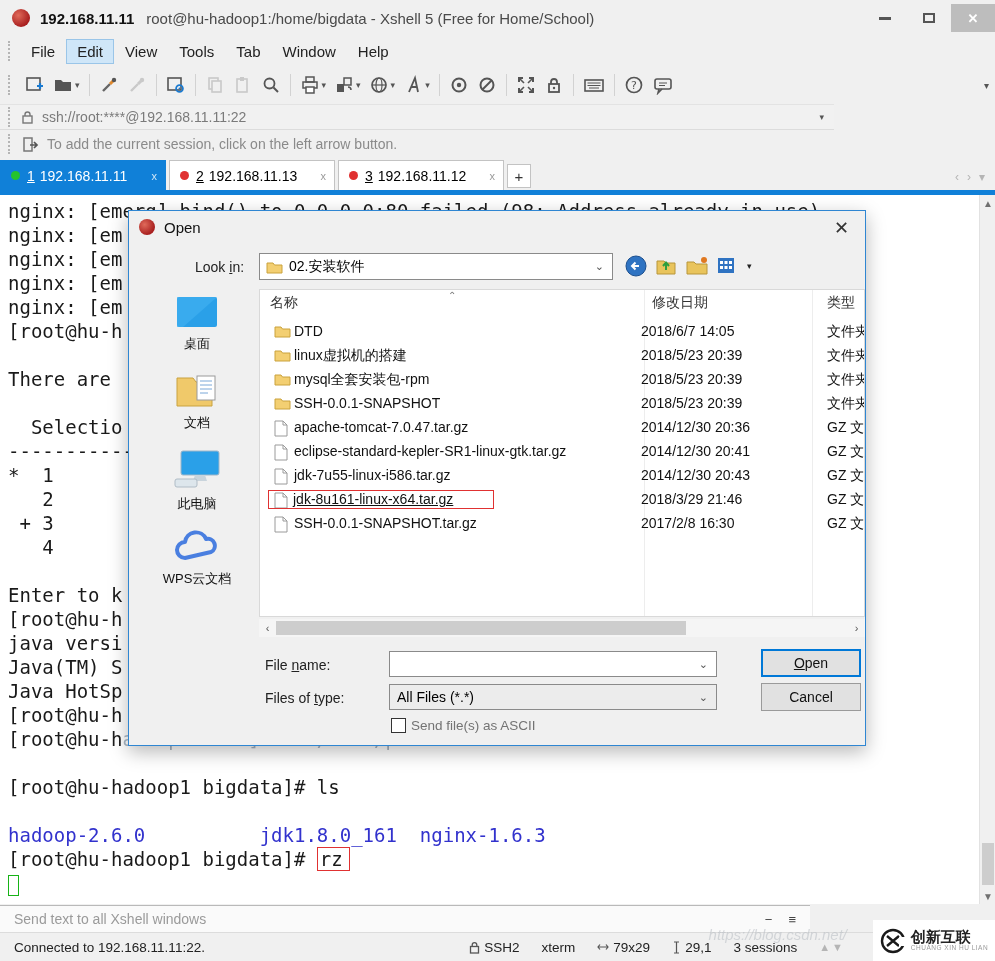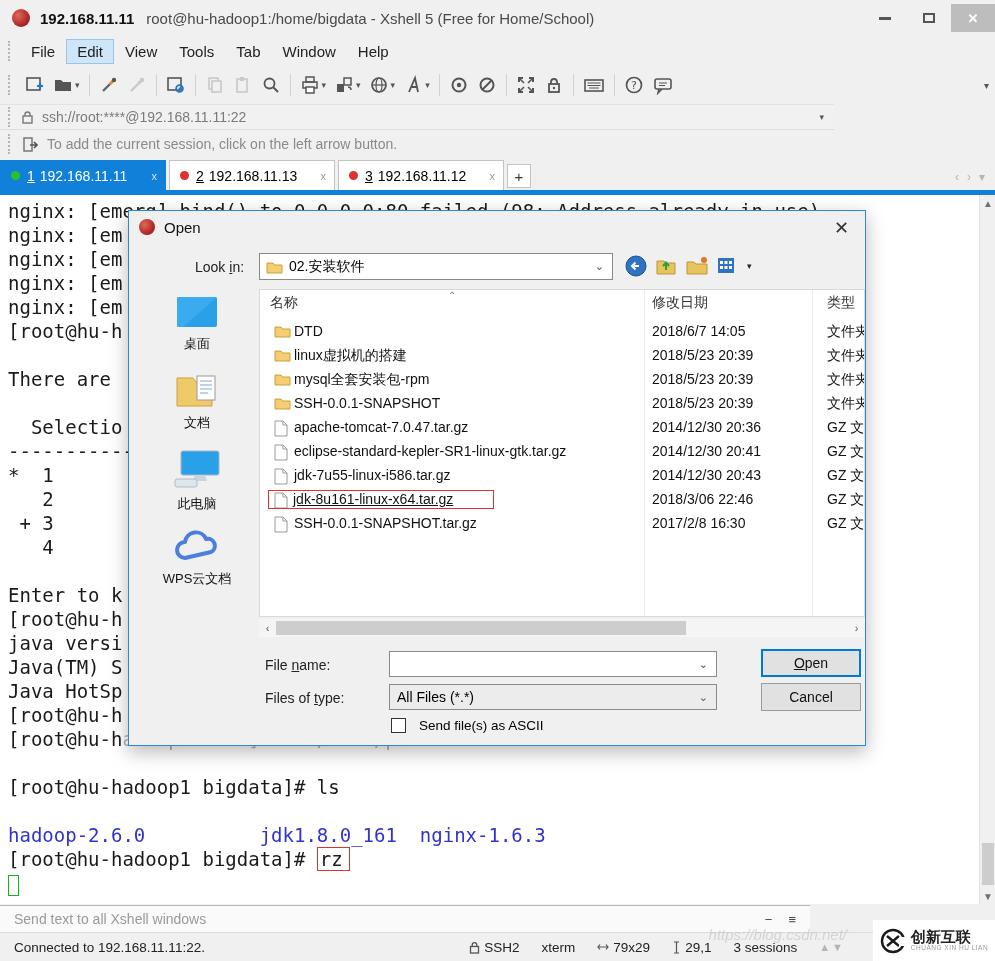--- a/index.html
+++ b/index.html
@@ -81,40 +81,40 @@
   .side-item { display:flex; flex-direction:column; align-items:center; margin-bottom:17px; }
   .side-item .lbl { font-size:13px; color:#111; margin-top:4px; white-space:nowrap; }
 
   #filelist { position:absolute; left:130px; top:78px; width:606px; height:328px; background:#fff; border:1px solid #d9d9d9; overflow:hidden; }
   .col-sep { position:absolute; top:0; width:1px; height:328px; background:#ededed; }
   .flh { position:absolute; top:4px; font-size:14px; color:#333; }
   .sort-chev { position:absolute; left:188px; top:0px; font-size:10px; color:#777; }
   .frow { position:absolute; left:0; width:100%; height:24px; }
   .frow .ficon { position:absolute; left:14px; top:4px; }
   .frow .fname { position:absolute; left:34px; top:3px; font-size:14px; color:#111; white-space:nowrap; }
-  .frow .fdate { position:absolute; left:392px; top:3px; font-size:14px; color:#111; white-space:nowrap; }
+  .frow .fdate { position:absolute; left:381px; top:3px; font-size:14px; color:#111; white-space:nowrap; }
   .frow .ftype { position:absolute; left:567px; top:3px; font-size:14px; color:#111; white-space:nowrap; }
   .frow.hl .fname { border:1px solid #e03131; padding:0 40px 1px 2px; margin-left:-24px; padding-left:24px; left:32px; top:2px;text-decoration:underline; }
 
   #hscroll { position:absolute; left:130px; top:408px; width:606px; height:18px; background:#f5f5f5; display:flex; align-items:center; }
   #hscroll .harr { width:17px; text-align:center; color:#555; font-size:11px; }
   #hscroll .htrack { flex:1; height:18px; position:relative; }
   #hscroll .hthumb { position:absolute; left:0; top:2px; width:410px; height:14px; background:#cdcdcd; }
   #hscroll .harr.right { margin-left:auto; }
 
   .combo { position:absolute; left:260px; width:328px; height:26px; border:1px solid #8a8a8a; display:flex; align-items:center; padding-left:7px; font-size:14px; }
   .combo .chev { margin-left:auto; margin-right:8px; color:#555; font-size:11px; }
   #fname-combo { top:440px; background:#fff; }
   #ftype-combo { top:473px; background:#ececec; }
   .dlg-btn { position:absolute; left:632px; width:100px; height:28px; background:#e1e1e1; display:flex; align-items:center; justify-content:center; font-size:14px; color:#111; }
   #btn-open { top:438px; border:2px solid #0078d7; }
   #btn-cancel { top:472px; border:1px solid #9a9a9a; }
   #ascii-row { position:absolute; left:262px; top:507px; display:flex; align-items:center; }
   #ascii-check { width:15px; height:15px; background:#fff; border:1px solid #333; margin-right:5px; }
-  #ascii-row .lbl { font-size:13.5px; color:#000000;margin-left:8px; }
+  #ascii-row .lbl { font-size:13.5px; color:#737373; }
 
   
   #composebar { left:0; top:905px; width:810px; height:27px; background:#fafafa; border-top:1px solid #b9b9b9; display:flex; align-items:center; padding-left:14px; }
   #composebar .ph { font-size:14px; color:#9a9a9a; }
   #composebar .cicons { margin-left:auto; display:flex; gap:16px; margin-right:14px; color:#444; font-size:13px; }
   #statusbar { left:0; top:932px; width:995px; height:29px; background:#f0f0f0; border-top:1px solid #dcdcdc; display:flex; align-items:center; padding-left:14px; font-size:13.5px; color:#222; }
   #statusbar .right { margin-left:auto; display:flex; align-items:center; gap:22px; margin-right:150px; }
   #statusbar .item { display:flex; align-items:center; gap:4px; white-space:nowrap; }
   .updown { color:#b5b5b5; font-size:11px; letter-spacing:2px; }
   #csdn-mark { position:absolute; right:148px; bottom:18px; font-size:15px; color:#b9bec4; opacity:.55; font-style:italic; pointer-events:none; }
@@ -510,21 +510,21 @@
       <span class="fname">jdk-7u55-linux-i586.tar.gz</span>
         <span class="fdate">2014/12/30 20:43</span>
         <span class="ftype">GZ 文件</span>
     </div>
     <div class="frow hl" style="top:198px">
       <svg class="ficon" width="14" height="17">
           <path d="M1 1h8l4 4v11H1z" fill="#fff" stroke="#9a9a9a"></path>
           <path d="M9 1v4h4" fill="none" stroke="#9a9a9a"></path>
         </svg>
       <span class="fname">jdk-8u161-linux-x64.tar.gz</span>
-        <span class="fdate">2018/3/06 22:46</span>
+        <span class="fdate">2018/3/29 21:46</span>
         <span class="ftype">GZ 文件</span>
     </div>
     <div class="frow" style="top:222px">
       <svg class="ficon" width="14" height="17">
           <path d="M1 1h8l4 4v11H1z" fill="#fff" stroke="#9a9a9a"></path>
           <path d="M9 1v4h4" fill="none" stroke="#9a9a9a"></path>
         </svg>
       <span class="fname">SSH-0.0.1-SNAPSHOT.tar.gz</span>
         <span class="fdate">2017/2/8 16:30</span>
         <span class="ftype">GZ 文件</span>

